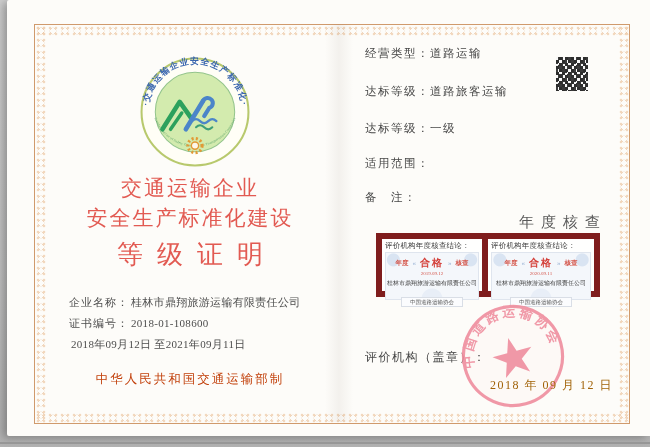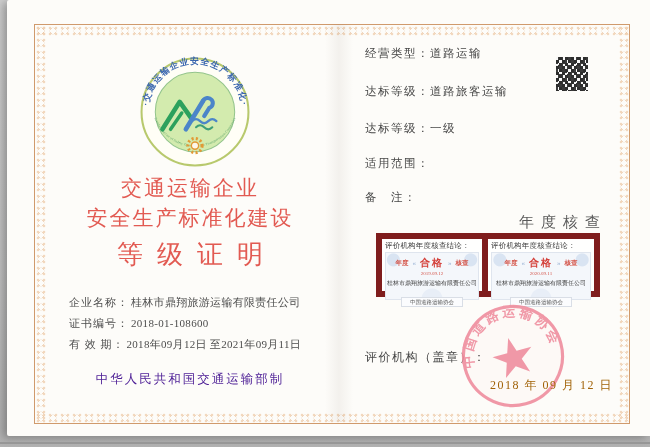--- a/index.html
+++ b/index.html
@@ -22,21 +22,21 @@
   .fold{position:absolute;left:318px;top:24px;width:28px;height:398px;background:linear-gradient(90deg,rgba(0,0,0,0),rgba(110,90,75,.07) 50%,rgba(0,0,0,0));}
   
   .emblem{position:absolute;left:132px;top:56px;width:112px;height:112px;}
   .title-block{position:absolute;left:33px;top:173px;width:300px;text-align:center;color:#e25a52;}
   .title-line{font-size:21px;line-height:30px;letter-spacing:2px;}
   .title-grade{font-size:26px;line-height:36px;letter-spacing:14px;padding-left:14px;margin-top:4px;}
   .info-block{position:absolute;left:62px;top:292px;width:292px;font-size:11px;color:#4d4d4d;}
   .info-row{display:flex;line-height:21px;white-space:nowrap;}
   .info-row .lbl{letter-spacing:1px;flex:0 0 auto;}
   .info-row .val{margin-left:2px;letter-spacing:.3px;}
-  .issuer{position:absolute;left:33px;top:371px;width:300px;text-align:center;font-size:12.5px;letter-spacing:2px;color:#4c1d95;}
+  .issuer{position:absolute;left:33px;top:371px;width:300px;text-align:center;font-size:12.5px;letter-spacing:2px;color:#c2410c;}
   
   .rfield{position:absolute;left:358px;display:flex;font-size:11.5px;color:#474747;white-space:nowrap;}
   .rfield .lbl{letter-spacing:1.5px;}
   .rfield .val{letter-spacing:1.5px;}
   .qr{position:absolute;left:549px;top:57px;width:32px;height:34px;background-color:#f7f7f7;
     background-image:repeating-conic-gradient(#2d2d2d 0% 25%,rgba(0,0,0,0) 0% 50%),repeating-conic-gradient(#3a3a3a 0% 25%,rgba(0,0,0,0) 0% 50%);
     background-size:6px 6px,9px 9px;background-position:0 0,2px 3px;}
   .annual-title{position:absolute;left:360px;top:213px;width:240px;text-align:right;font-size:15px;letter-spacing:7px;color:#5a5a5a;}
   .boxes{position:absolute;left:369px;top:233px;display:flex;}
   .abox{width:112px;height:64px;border:6px solid #7f1d1d;background:#fffffe;box-sizing:border-box;}
@@ -106,21 +106,20 @@
     <div class="info-block">
       <div class="info-row">
         <span class="lbl">企业名称：</span>
         <span class="val">桂林市鼎翔旅游运输有限责任公司</span>
       </div>
       <div class="info-row">
         <span class="lbl">证书编号：</span>
         <span class="val">2018-01-108600</span>
       </div>
       <div class="info-row">
-        <span class="lbl">有 效 期：</span>
         <span class="val">2018年09月12日 至2021年09月11日</span>
       </div>
     </div>
 
     <div class="issuer">中华人民共和国交通运输部制</div>
 
     <div class="rfield" style="top:46px">
       <span class="lbl">经营类型：</span>
       <span class="val">道路运输</span>
     </div>

